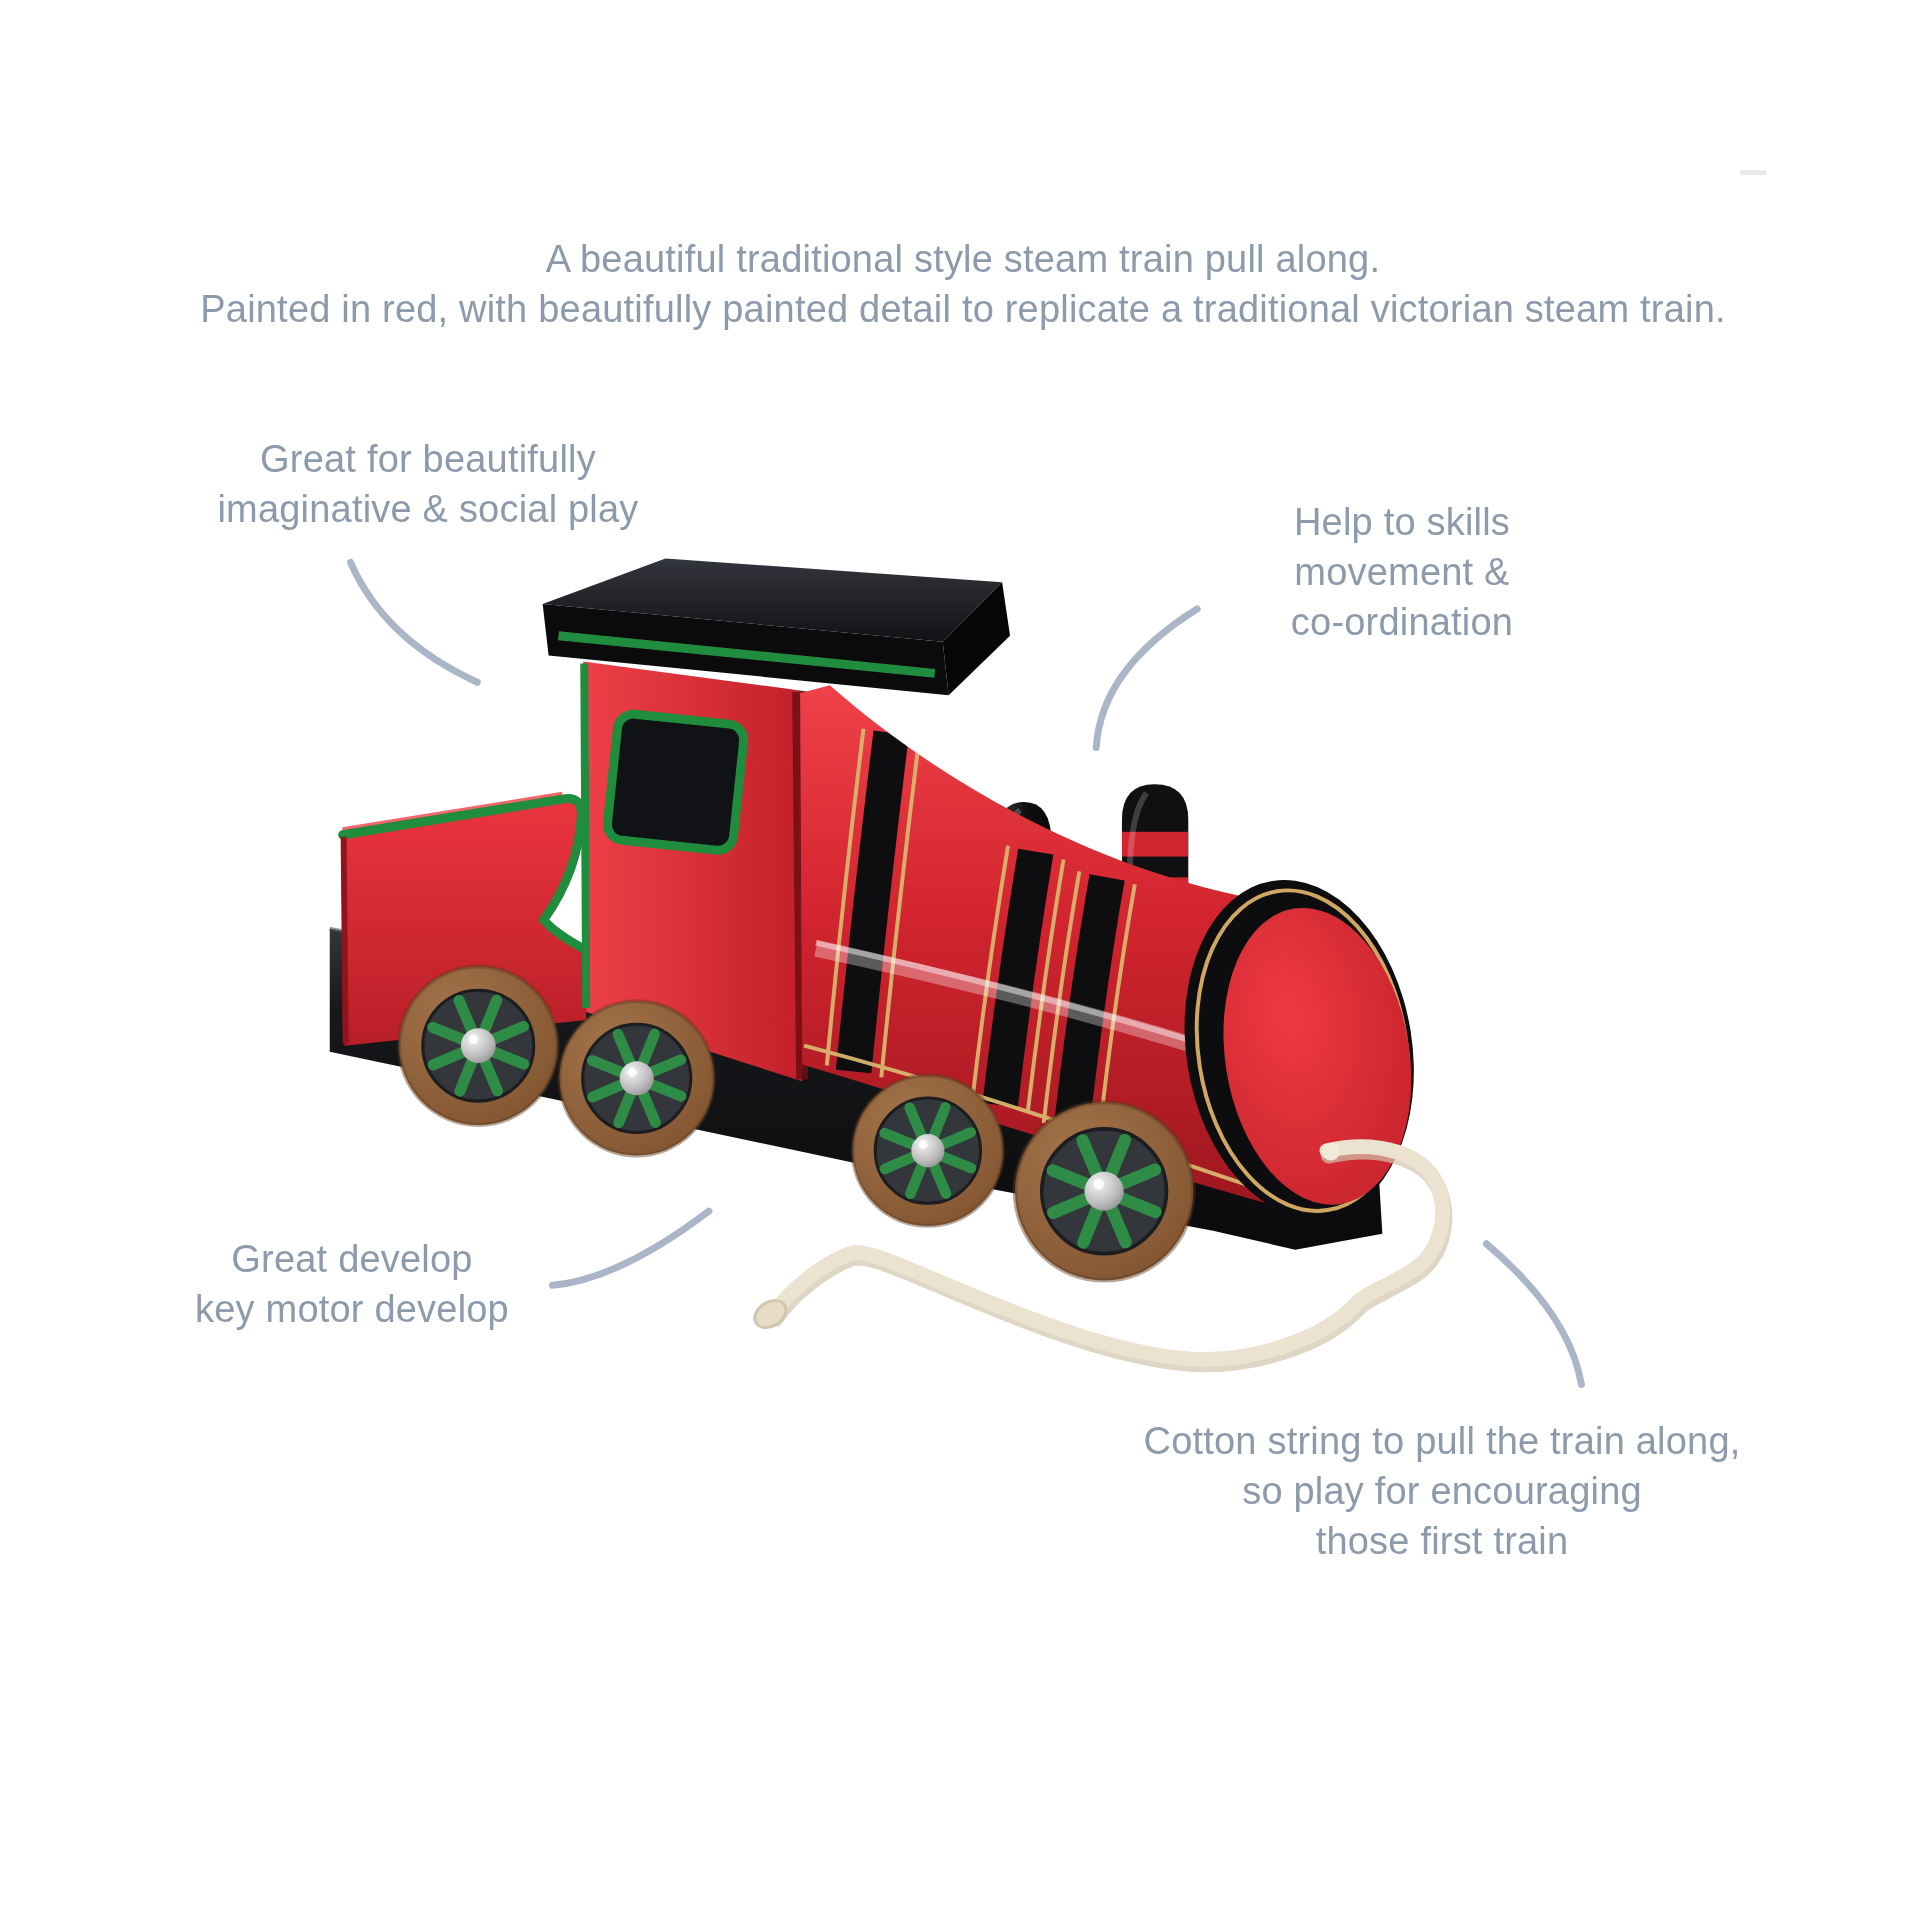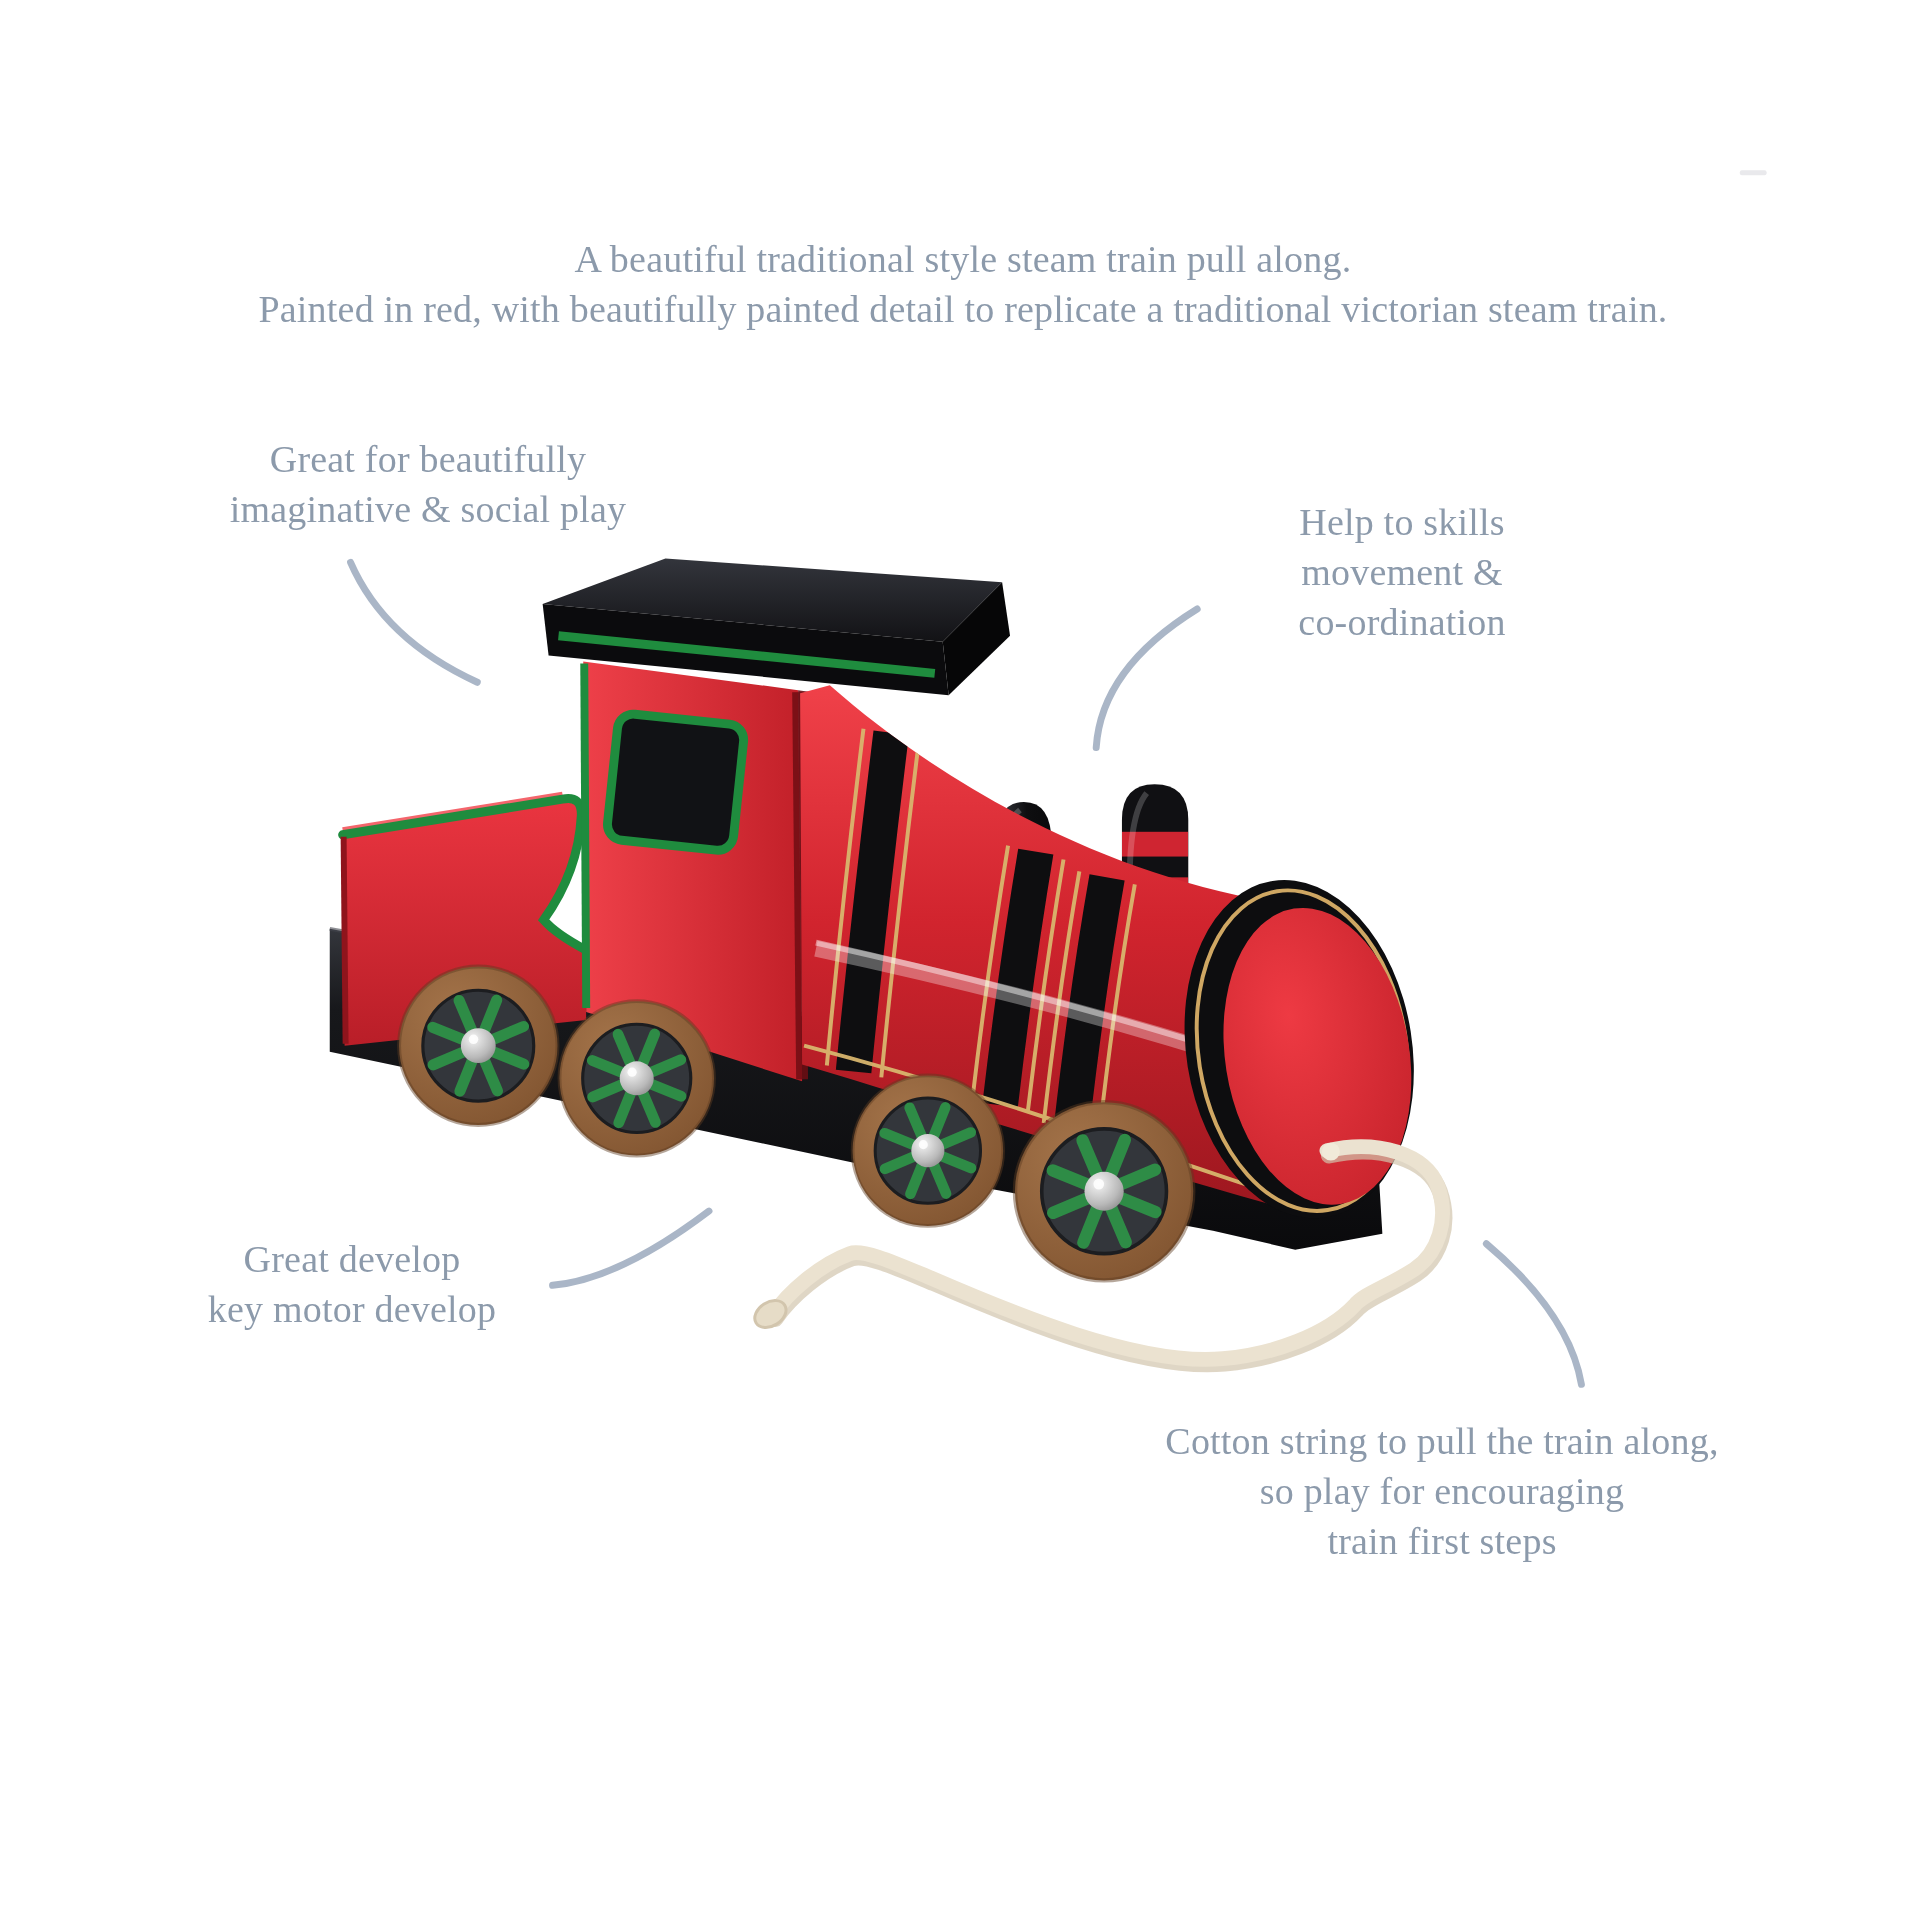--- a/index.html
+++ b/index.html
@@ -14,21 +14,21 @@
   .caption{
     position:absolute;
     color:#8c9aab;
     font-size:38px;
     line-height:50px;
     text-align:center;
     white-space:nowrap;
     transform:translateX(-50%);
     letter-spacing:0.2px;
   }
-  .caption div{white-space:nowrap;font-family:Liberation Serif, serif;}
+  .caption div{white-space:nowrap;}
 </style>
 </head>
 <body>
 
 <div id="canvas">
 
   <svg class="scene" viewBox="0 0 1946 1946" aria-hidden="true">
     <defs>
       <linearGradient id="gBase" x1="0" y1="0" x2="0" y2="1">
         <stop offset="0" stop-color="#34363c"></stop>
@@ -212,17 +212,17 @@
   </div>
 
   <div class="caption" style="left:352px;top:1234px;">
     <div>Great develop</div>
     <div>key motor develop</div>
   </div>
 
   <div class="caption" style="left:1442px;top:1416px;">
     <div>Cotton string to pull the train along,</div>
     <div>so play for encouraging</div>
-    <div>train first steps</div>
+    <div>those first train</div>
   </div>
 
 </div>
 
 
 </body></html>

